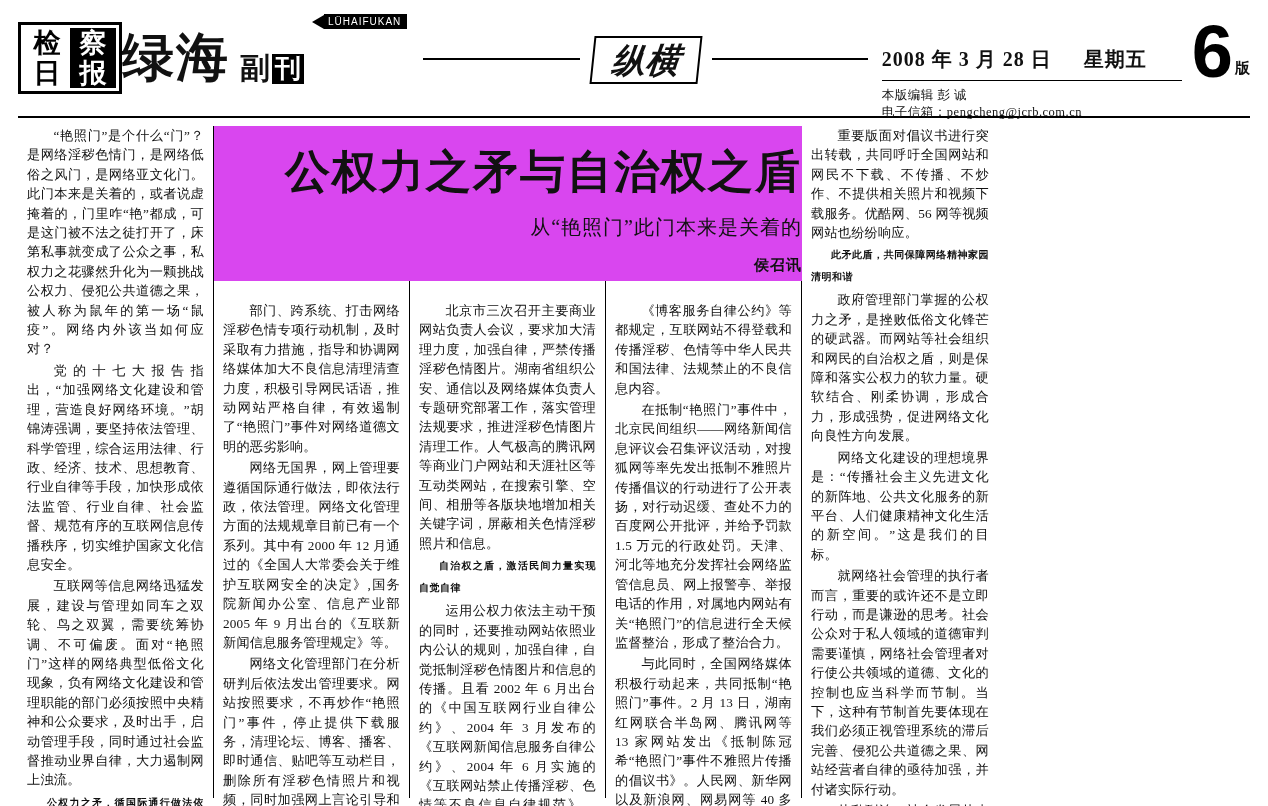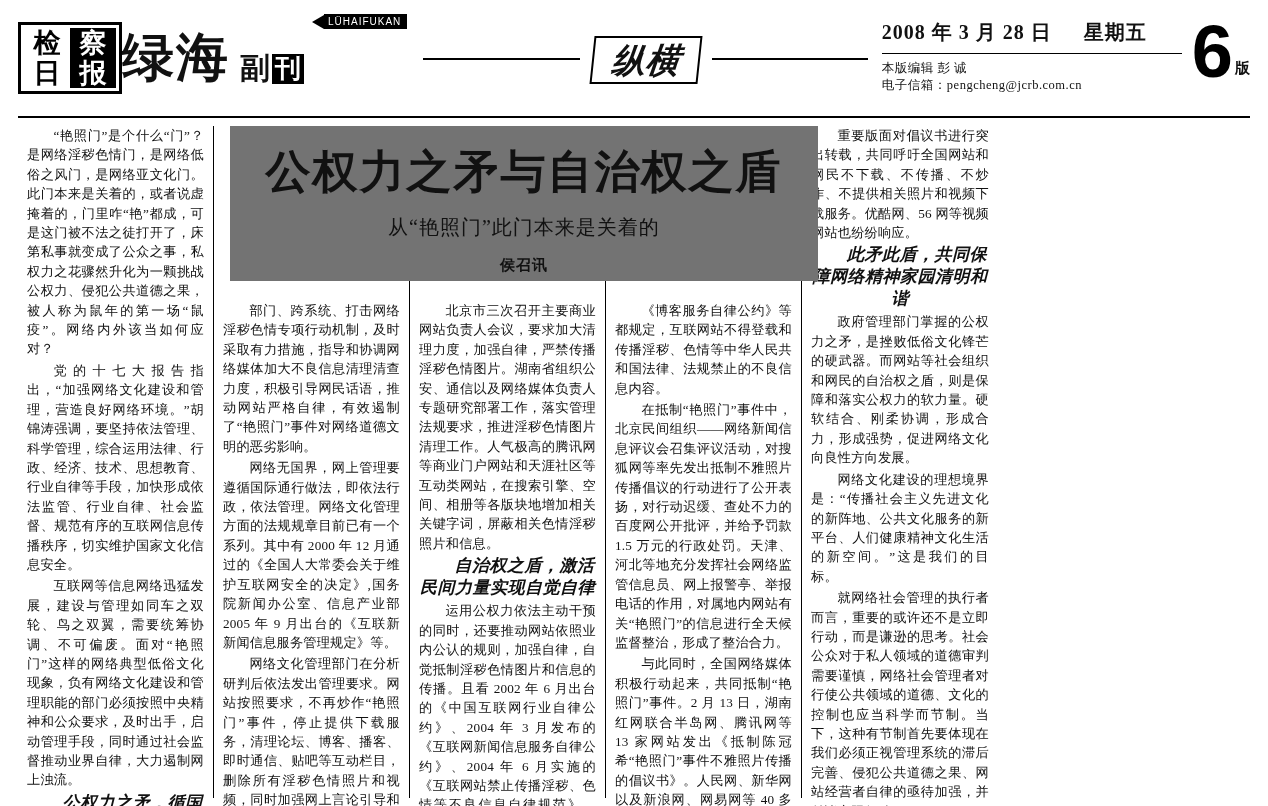--- a/index.html
+++ b/index.html
@@ -126,21 +126,21 @@
     flex: none;
   }
   .rule-right {
     flex: 1;
     border-top: 2px solid #000;
     margin: 44px 14px 0 12px;
     height: 0;
   }
   .issue {
     flex: none;
-    margin-top: 5px;
+    margin-top: 32px;
     text-align: left;
     width: 300px;
   }
   .issue .line1 {
     font-weight: bold;
     font-size: 20px;
     letter-spacing: 1px;
     white-space: nowrap;
   }
   .issue .line1 .wk { margin-left: 26px; }
@@ -199,38 +199,36 @@
     letter-spacing: 0.2px;
   }
   .col:last-child { border-right: none; }
   .col p {
     margin: 0 0 0 0;
     text-indent: 2em;
   }
   .col p + p { margin-top: 2px; }
   .subhead {
     font-weight: bold;
-    font-size: 17px;
+    font-size: 10px;
     line-height: 22px;
-    text-align: center;
     margin: 6px 0 3px 0;
     text-indent: 0;
     letter-spacing: 0.5px;
-    font-style: italic;
   }
 
   
   .headline-block {
     position: absolute;
-    left: 212px;
+    left: 196px;
     top: 0;
     width: 588px;
-    text-align: center;
+    text-align: right;
     z-index: 5;
-    background: #737373;
+    background: #d946ef;
     padding-bottom: 6px;
   }
   .headline-block h1 {
     margin: 18px 0 0 0;
     font-weight: bold;
     font-size: 45px;
     line-height: 56px;
     letter-spacing: 2px;
   }
   .headline-block h2 {

